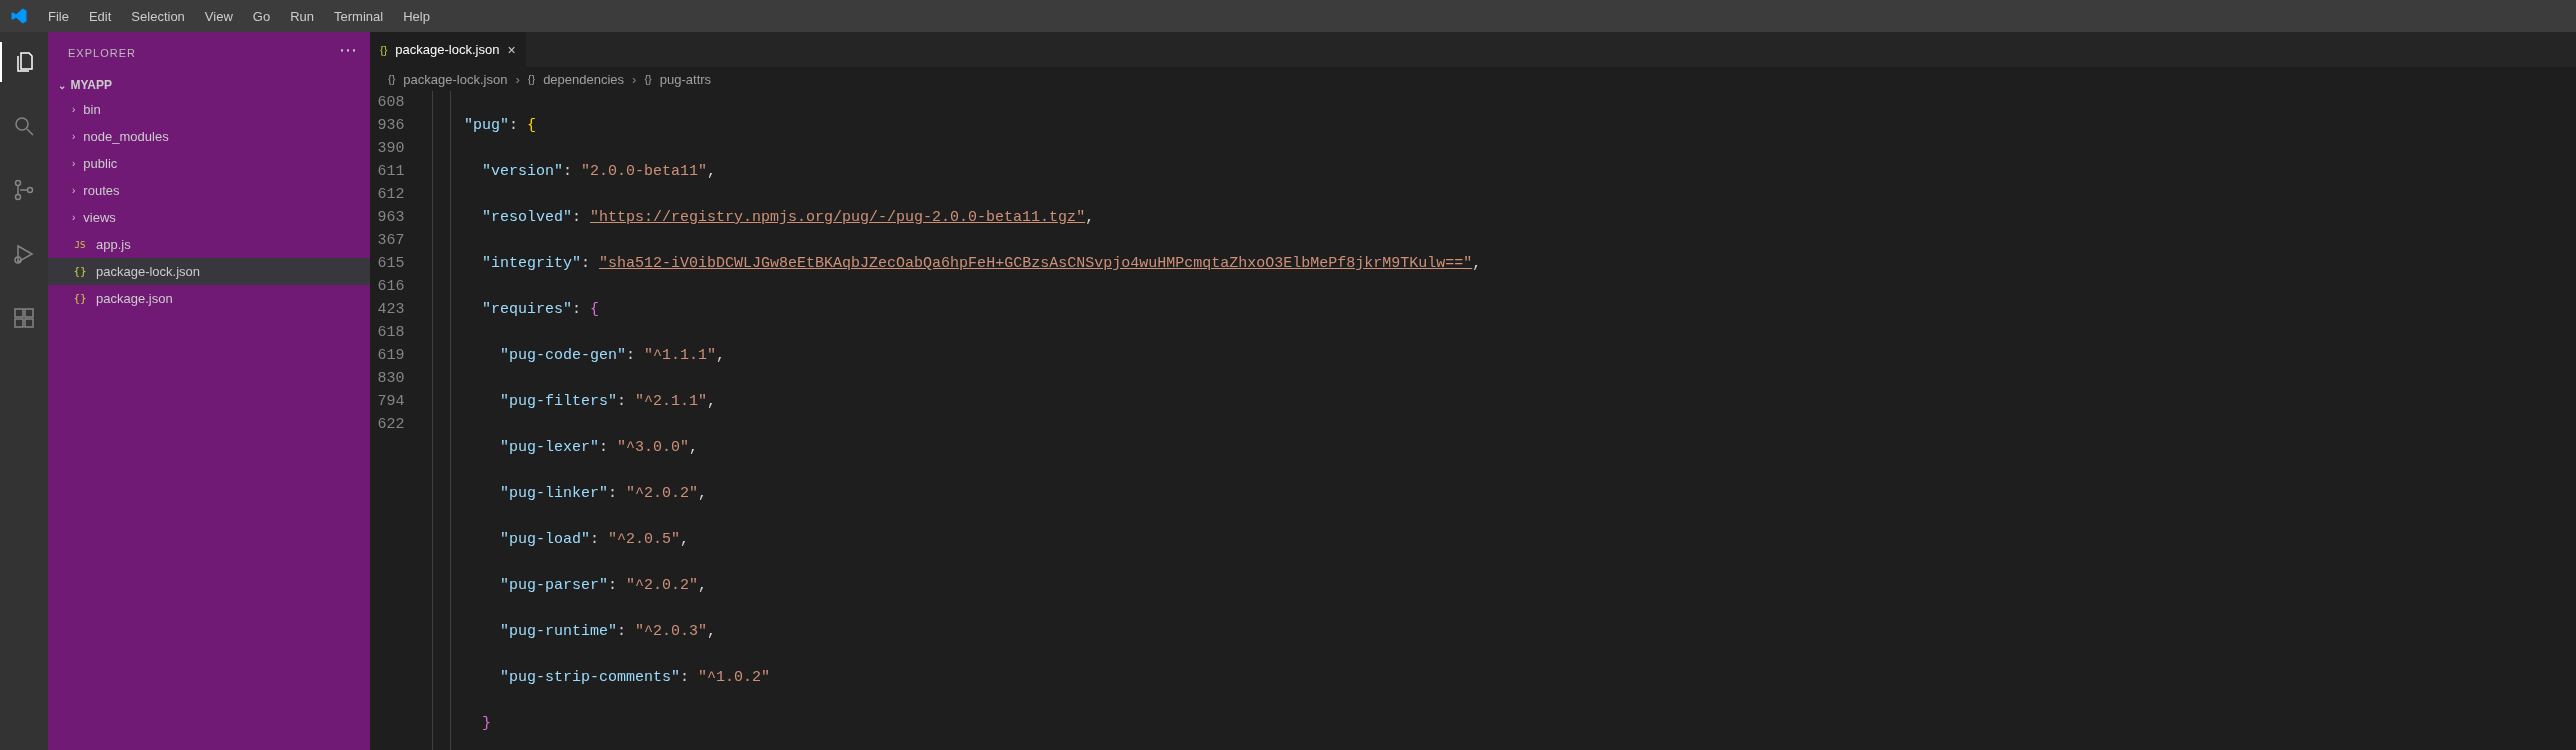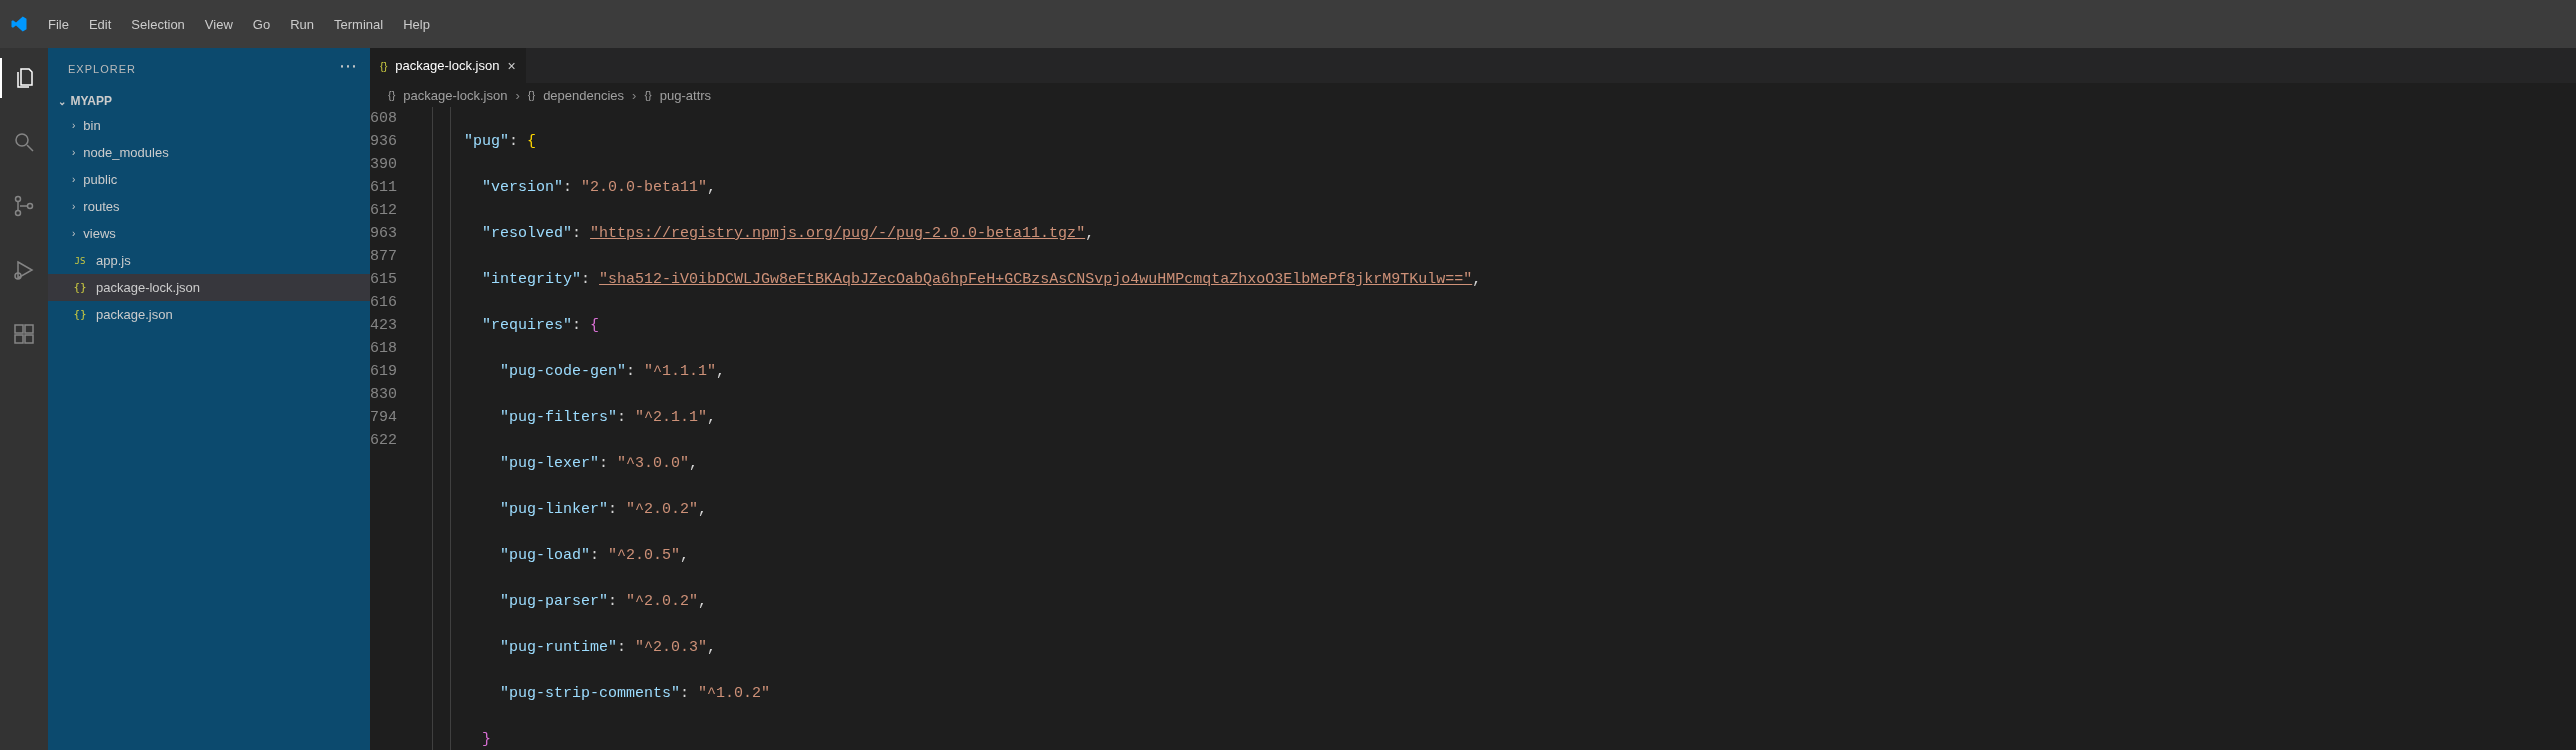--- a/index.html
+++ b/index.html
@@ -1,46 +1,46 @@
 <!DOCTYPE html>
 <html><head>
 <meta charset="utf-8">
 <style>
   * { margin:0; padding:0; box-sizing:border-box; }
   body { font-family:"Segoe UI",Arial,sans-serif; background:#1e1e1e; color:#ccc; overflow:hidden; width:2576px; height:750px; }
-  .titlebar { height:48px; background:#3c3c3c; display:flex; align-items:center; padding:0 8px; font-size:13px; }
+  .titlebar { height:32px; background:#3c3c3c; display:flex; align-items:center; padding:0 8px; font-size:13px; }
   .logo { width:18px; height:18px; margin:0 10px 0 2px; }
   .menu { display:flex; gap:0; }
   .menu span { padding:5px 10px; color:#ccc; cursor:pointer; }
   .title-center { flex:1; text-align:center; color:#ccc; }
   .main { display:flex; height:calc(100% - 32px); }
   .activitybar { width:48px; background:#333333; display:flex; flex-direction:column; align-items:center; padding-top:10px; gap:24px; }
   .activitybar .ab-item { width:48px; height:40px; display:flex; align-items:center; justify-content:center; color:#858585; }
   .activitybar .ab-item.active { color:#fff; border-left:2px solid #fff; }
-  .sidebar { width:322px; background:#0c4a6e; display:flex; flex-direction:column; }
+  .sidebar { width:322px; background:#701a75; display:flex; flex-direction:column; }
   .sidebar-header { display:flex; align-items:center; justify-content:space-between; padding:10px 14px 10px 20px; font-size:11px; letter-spacing:1px; color:#bbb; }
   .dots { color:#ccc; font-size:18px; letter-spacing:-1px; transform:translateY(-3px); }
   .project { padding:4px 0 4px 10px; font-size:12px; font-weight:700; color:#ccc; display:flex; align-items:center; gap:4px; }
   .tree { font-size:13px; }
   .tree-row { display:flex; align-items:center; height:27px; padding-left:24px; gap:8px; color:#ccc; cursor:pointer; }
   .tree-row.selected { background:#37373d; }
   .chev { font-size:10px; color:#ccc; }
   .ficon { width:16px; text-align:center; font-family:monospace; }
   .ficon.js { color:#cbcb41; font-size:9px; font-weight:400; }
   .ficon.json { color:#cbcb41; font-size:11px; }
   .editor { flex:1; background:#1e1e1e; display:flex; flex-direction:column; min-width:0; }
   .tabs { height:35px; background:#252526; display:flex; align-items:stretch; }
   .tab { background:#1e1e1e; display:flex; align-items:center; padding:0 10px; gap:8px; font-size:13px; color:#fff; }
   .tab .tab-icon { color:#cbcb41; font-size:11px; }
   .tab .x { color:#ccc; font-size:14px; }
   .breadcrumbs { height:24px; display:flex; align-items:center; padding-left:18px; font-size:13px; color:#a0a0a0; gap:8px; }
   .breadcrumbs .bc-icon { color:#a0a0a0; font-size:11px; }
   .bc-sep { color:#888; }
   .code { flex:1; display:flex; font-family:Consolas,"Courier New",monospace; font-size:15px; line-height:23px; overflow:hidden; }
-  .gutter { width:60px; text-align:left; color:#858585; padding-right:18px; user-select:none; }
+  .gutter { width:60px; text-align:center; color:#858585; padding-right:18px; user-select:none; }
   .guides { width:34px; position:relative; }
   .guides::before, .guides::after { content:""; position:absolute; top:0; bottom:0; width:1px; background:#404040; }
   .guides::before { left:2px; } .guides::after { left:20px; }
   .codelines { flex:1; white-space:pre; color:#d4d4d4; }
   .k { color:#9cdcfe; }       
   .s { color:#ce9178; }       
   .b { color:#ffd700; }       
   .b2 { color:#da70d6; }      
   .u { text-decoration:underline; }
   .p { color:#d4d4d4; }
@@ -167,21 +167,21 @@
     </div>
 
     <div class="code">
       <div class="gutter">
         <div>608</div>
           <div>936</div>
           <div>390</div>
         <div>611</div>
           <div>612</div>
           <div>963</div>
-        <div>877</div>
+        <div>367</div>
           <div>615</div>
           <div>616</div>
         <div>423</div>
           <div>618</div>
           <div>619</div>
         <div>830</div>
           <div>794</div>
           <div>622</div>
       </div>
       <div class="guides"></div>

